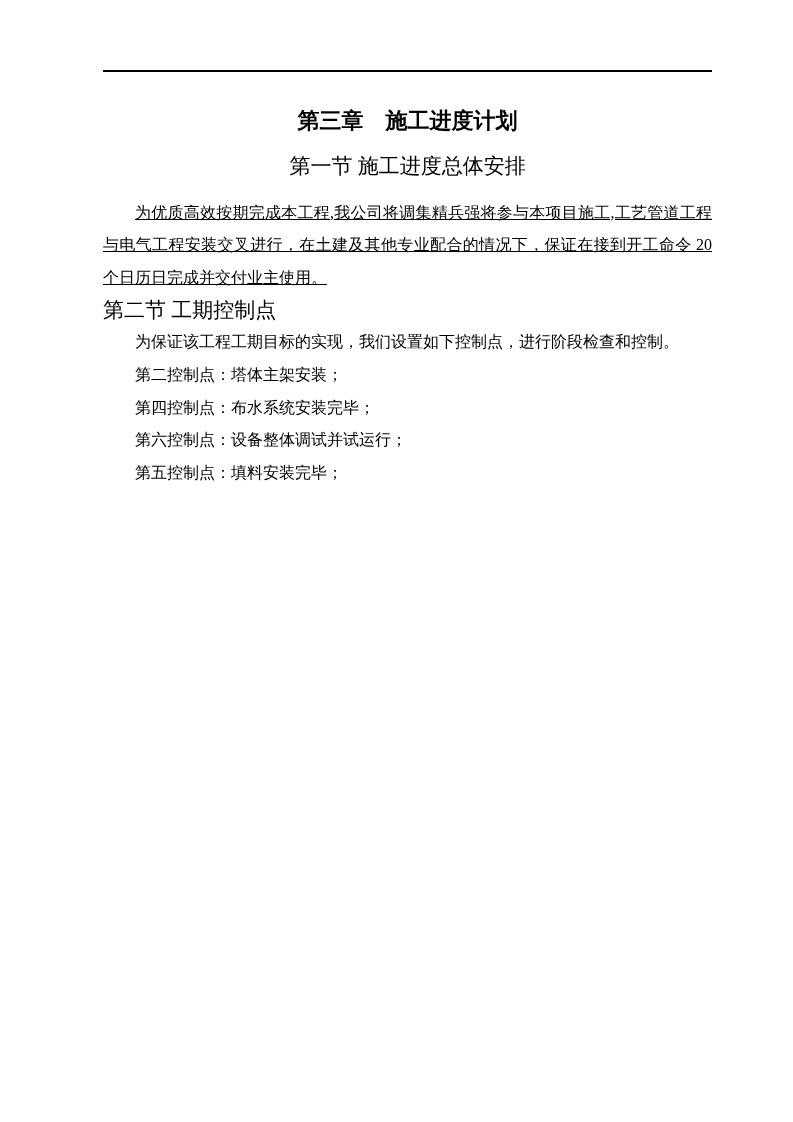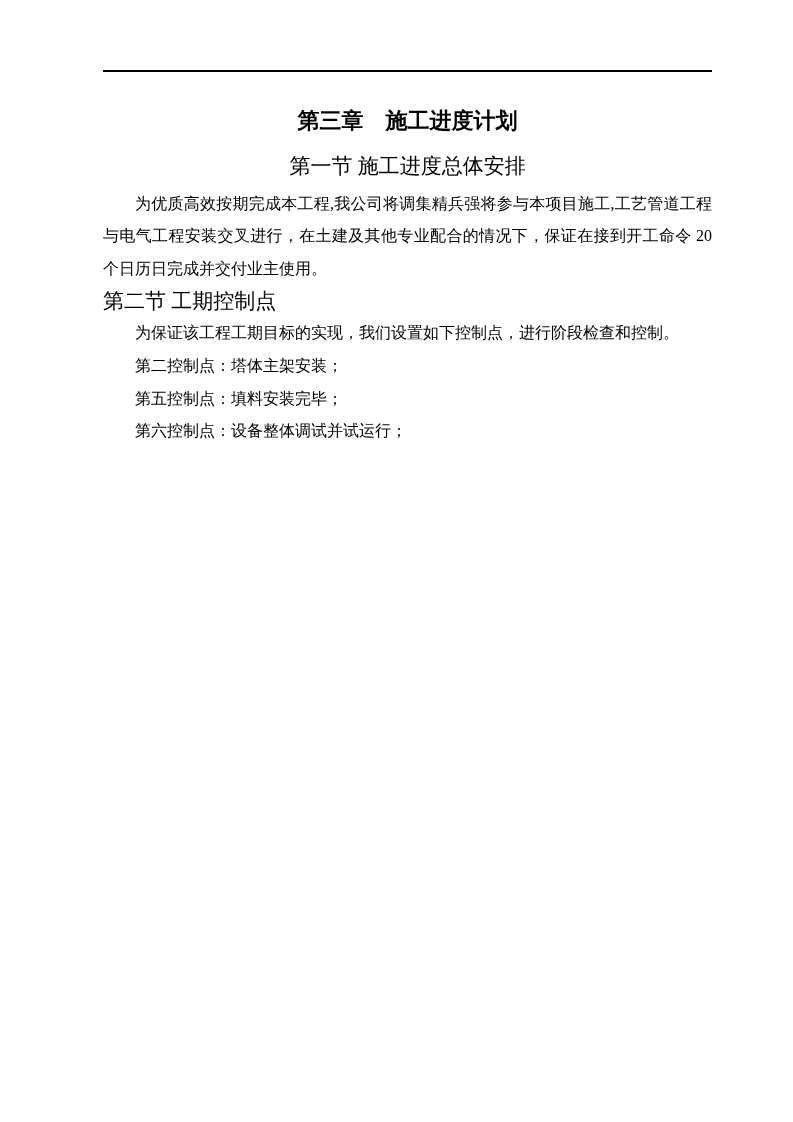--- a/index.html
+++ b/index.html
@@ -33,25 +33,26 @@
   }
   .sec-heading-1 {
     margin-top: 14px;
     font-size: 21px;
     font-weight: normal;
     text-align: center;
     line-height: 32.5px;
     white-space: pre;
   }
   .body-par {
-    margin-top: 5px;
+    margin-top: 14px;
     font-size: 16px;
     line-height: 32.5px;
     text-align: justify;
     text-indent: 2em;
+    text-decoration: underline;
   }
   .sec-heading-2 {
     font-size: 21px;
     font-weight: normal;
     text-align: left;
     line-height: 32.5px;
     white-space: pre;
   }
   .intro-par {
     font-size: 16px;
@@ -77,16 +78,17 @@
 
   <h2 class="sec-heading-1">第一节 施工进度总体安排</h2>
 
   <p class="body-par">为优质高效按期完成本工程,我公司将调集精兵强将参与本项目施工,工艺管道工程与电气工程安装交叉进行，在土建及其他专业配合的情况下，保证在接到开工命令 20 个日历日完成并交付业主使用。</p>
 
   <h2 class="sec-heading-2">第二节 工期控制点</h2>
 
   <p class="intro-par">为保证该工程工期目标的实现，我们设置如下控制点，进行阶段检查和控制。</p>
 
   <p class="control-point">第二控制点：塔体主架安装；</p>
+  <p class="control-point">第四控制点：布水系统安装完毕；</p>
+  <p class="control-point">第六控制点：设备整体调试并试运行；</p>
   <p class="control-point">第五控制点：填料安装完毕；</p>
-  <p class="control-point">第六控制点：设备整体调试并试运行；</p>
 
 </div>
 
 </body></html>

